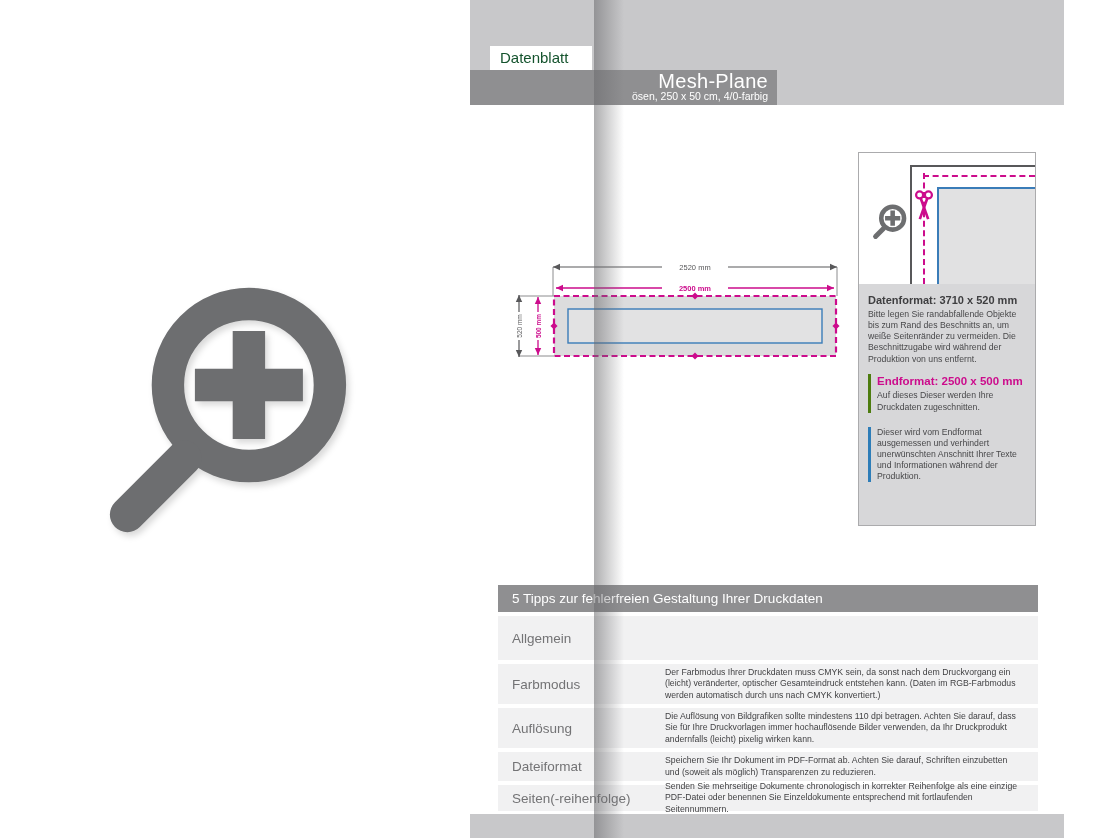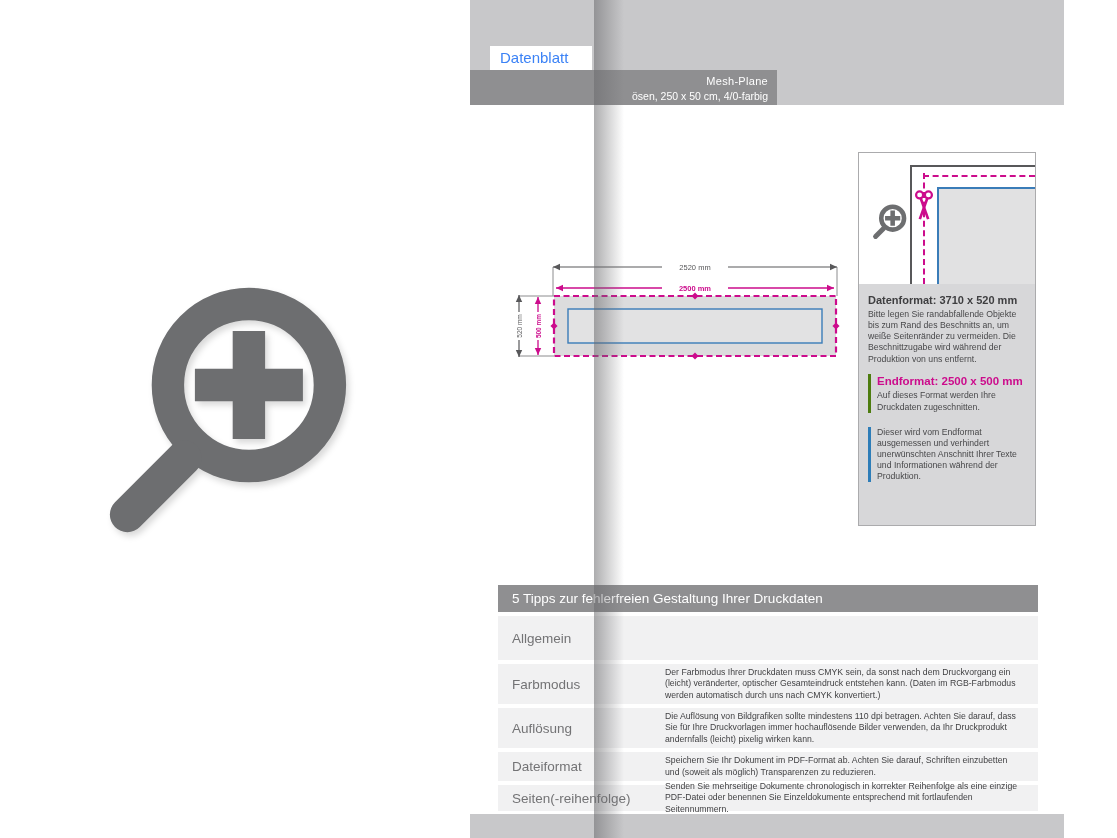--- a/index.html
+++ b/index.html
@@ -10,24 +10,24 @@
   .big-zoom { position:absolute; left:95px; top:276px; width:270px; height:272px;
               filter:drop-shadow(3px 4px 3px rgba(0,0,0,0.15)); }
 
   
   .page { position:absolute; left:470px; top:0; width:594px; height:838px; background:#ffffff; }
   .page-shadow { position:absolute; left:594px; top:0; width:30px; height:838px;
                  background:linear-gradient(to right, rgba(105,105,108,0.55), rgba(255,255,255,0)); }
 
   .top-band { position:absolute; left:0; top:0; width:594px; height:105px; background:#c8c8ca; }
   .tab { position:absolute; left:20px; top:46px; width:102px; height:24px; background:#ffffff;
-         color:#3b82f6; font-size:15px; line-height:24px; padding-left:10px; box-sizing:border-box; }
+         color:#14532d; font-size:15px; line-height:24px; padding-left:10px; box-sizing:border-box; }
   .title-bar { position:absolute; left:0; top:70px; width:307px; height:35px; background:#8f8f91;
                color:#fff; text-align:right; padding:3px 9px 0 0; box-sizing:border-box; }
-  .title { font-size:11px; line-height:17px; letter-spacing:0.3px; }
+  .title { font-size:20px; line-height:17px; letter-spacing:0.3px; }
   .subtitle { font-size:10.5px; line-height:13px; }
 
   .diagram { position:absolute; left:40px; top:252px; }
 
   
   .info-box { position:absolute; left:388px; top:152px; width:178px; height:374px;
               border:1px solid #ababad; background:#fff; box-sizing:border-box; }
   .info-top { position:absolute; left:0; top:0; right:0; height:131px; background:#fff; overflow:hidden; }
   .small-zoom { position:absolute; left:12px; top:50px; width:38px; height:38px; }
   .ct-fill   { position:absolute; left:80px; top:36px; right:0; bottom:0; background:#e1e1e2; }
@@ -148,21 +148,21 @@
           <circle cx="14" cy="5" r="3.2" fill="none" stroke="#cc0c8c" stroke-width="2"></circle>
           <line x1="7" y1="8" x2="13.8" y2="27" stroke="#cc0c8c" stroke-width="2.4"></line>
           <line x1="13" y1="8" x2="6.2" y2="27" stroke="#cc0c8c" stroke-width="2.4"></line>
         </svg>
       </div>
       <div class="info-text">
         <div class="info-h">Datenformat: 3710 x 520 mm</div>
         <p>Bitte legen Sie randabfallende Objekte bis zum Rand des Beschnitts an, um weiße Seitenränder zu vermeiden. Die Beschnittzugabe wird während der Produktion von uns entfernt.</p>
         <div class="blk-end">
           <div class="info-h h-magenta">Endformat: 2500 x 500 mm</div>
-          <p>Auf dieses Format werden Ihre Druckdaten zugeschnitten.</p>
+          <p>Auf dieses Dieser werden Ihre Druckdaten zugeschnitten.</p>
         </div>
         <div class="blk-safe">
           <p>Dieser wird vom Endformat ausgemessen und verhindert unerwünschten Anschnitt Ihrer Texte und Informationen während der Produktion.</p>
         </div>
       </div>
     </div>
 
     <div class="tips-header">5 Tipps zur fehlerfreien Gestaltung Ihrer Druckdaten</div>
     <div class="tips-rows">
       <div class="tip-row">

